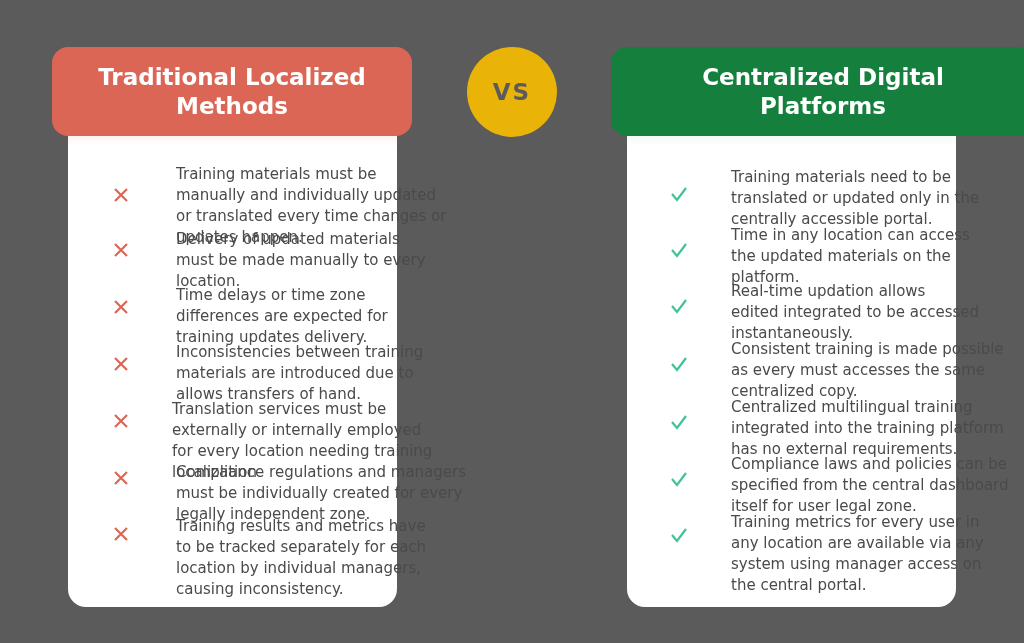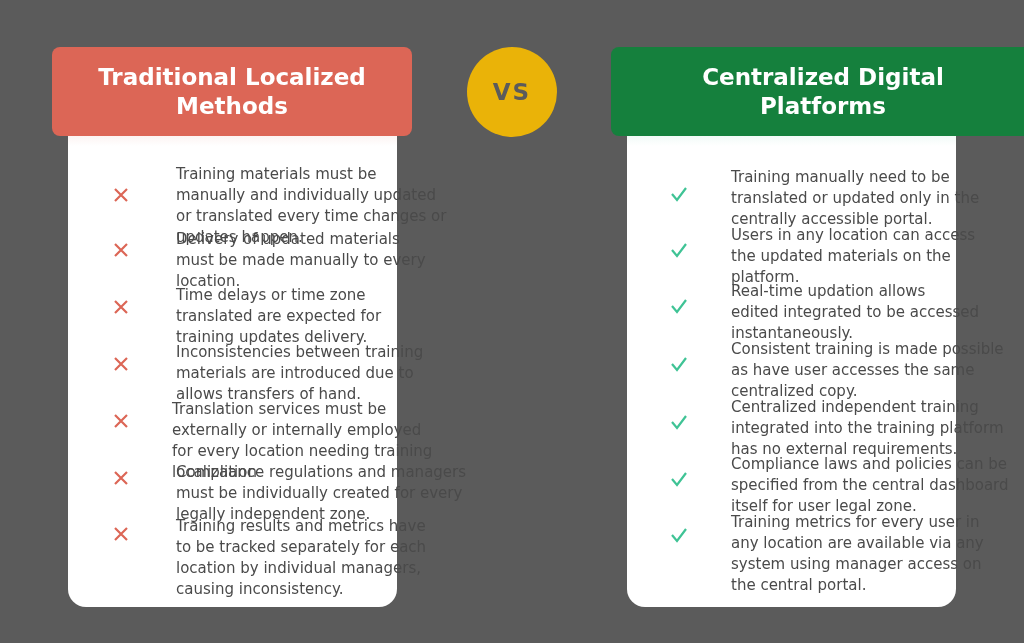--- a/index.html
+++ b/index.html
@@ -13,21 +13,21 @@
     position: absolute; top: 118px; height: 489px;
     background: #ffffff; border-radius: 0 0 18px 18px;
     box-sizing: border-box;
   }
   .card.left { left: 68px; width: 329px;
     background: linear-gradient(#f7e0dc 0px, #ffffff 28px); }
   .card.right { left: 627px; width: 329px;
     background: linear-gradient(#d9f3ea 0px, #ffffff 28px); }
   .header {
     position: absolute; top: 47px; height: 89px;
-    border-radius: 8px;
+    border-radius: 16px;
     display: flex; align-items: center; justify-content: center;
     text-align: center; color: #ffffff;
     font-family: "DejaVu Sans", sans-serif; font-weight: bold;
     font-size: 23px; line-height: 29px;
     box-sizing: border-box; padding: 0 20px;
   }
   .header.left { left: 52px; width: 360px; background: #dc6656; }
   .header.right { left: 611px; width: 424px; background: #15803d; }
   .header span { white-space: pre-line; }
   .vs {
@@ -78,21 +78,21 @@
       <path d="M3 3 L15 15 M15 3 L3 15" stroke="#dc6656" stroke-width="2.2" fill="none"></path>
     </svg>
   <div class="text" style="left:148px;top:229px">Delivery of updated materials
 must be made manually to every
 location.</div>
 
   <svg class="icon" style="left:112px;top:298px" viewBox="0 0 18 18">
       <path d="M3 3 L15 15 M15 3 L3 15" stroke="#dc6656" stroke-width="2.2" fill="none"></path>
     </svg>
   <div class="text" style="left:148px;top:285px">Time delays or time zone
-translated are expected for
+differences are expected for
 training updates delivery.</div>
 
   <svg class="icon" style="left:112px;top:355px" viewBox="0 0 18 18">
       <path d="M3 3 L15 15 M15 3 L3 15" stroke="#dc6656" stroke-width="2.2" fill="none"></path>
     </svg>
   <div class="text" style="left:148px;top:342px">Inconsistencies between training
 materials are introduced due to
 allows transfers of hand.</div>
 
   <svg class="icon" style="left:112px;top:412px" viewBox="0 0 18 18">
@@ -116,49 +116,49 @@
   <div class="text" style="left:148px;top:516px">Training results and metrics have
 to be tracked separately for each
 location by individual managers,
 causing inconsistency.</div>
 </div>
 
 <div>
   <svg class="icon" style="left:670px;top:185px" viewBox="0 0 18 18">
       <path d="M2 9 L7 15 L16 3" stroke="#3fc395" stroke-width="2.2" fill="none"></path>
     </svg>
-  <div class="text" style="left:703px;top:167px">Training manually need to be
+  <div class="text" style="left:703px;top:167px">Training materials need to be
 translated or updated only in the
 centrally accessible portal.</div>
 
   <svg class="icon" style="left:670px;top:241px" viewBox="0 0 18 18">
       <path d="M2 9 L7 15 L16 3" stroke="#3fc395" stroke-width="2.2" fill="none"></path>
     </svg>
-  <div class="text" style="left:703px;top:225px">Users in any location can access
+  <div class="text" style="left:703px;top:225px">Time in any location can access
 the updated materials on the
 platform.</div>
 
   <svg class="icon" style="left:670px;top:297px" viewBox="0 0 18 18">
       <path d="M2 9 L7 15 L16 3" stroke="#3fc395" stroke-width="2.2" fill="none"></path>
     </svg>
   <div class="text" style="left:703px;top:281px">Real-time updation allows
 edited integrated to be accessed
 instantaneously.</div>
 
   <svg class="icon" style="left:670px;top:355px" viewBox="0 0 18 18">
       <path d="M2 9 L7 15 L16 3" stroke="#3fc395" stroke-width="2.2" fill="none"></path>
     </svg>
   <div class="text" style="left:703px;top:339px">Consistent training is made possible
-as have user accesses the same
+as every must accesses the same
 centralized copy.</div>
 
   <svg class="icon" style="left:670px;top:413px" viewBox="0 0 18 18">
       <path d="M2 9 L7 15 L16 3" stroke="#3fc395" stroke-width="2.2" fill="none"></path>
     </svg>
-  <div class="text" style="left:703px;top:397px">Centralized independent training
+  <div class="text" style="left:703px;top:397px">Centralized multilingual training
 integrated into the training platform
 has no external requirements.</div>
 
   <svg class="icon" style="left:670px;top:470px" viewBox="0 0 18 18">
       <path d="M2 9 L7 15 L16 3" stroke="#3fc395" stroke-width="2.2" fill="none"></path>
     </svg>
   <div class="text" style="left:703px;top:454px">Compliance laws and policies can be
 specified from the central dashboard
 itself for user legal zone.</div>
 

